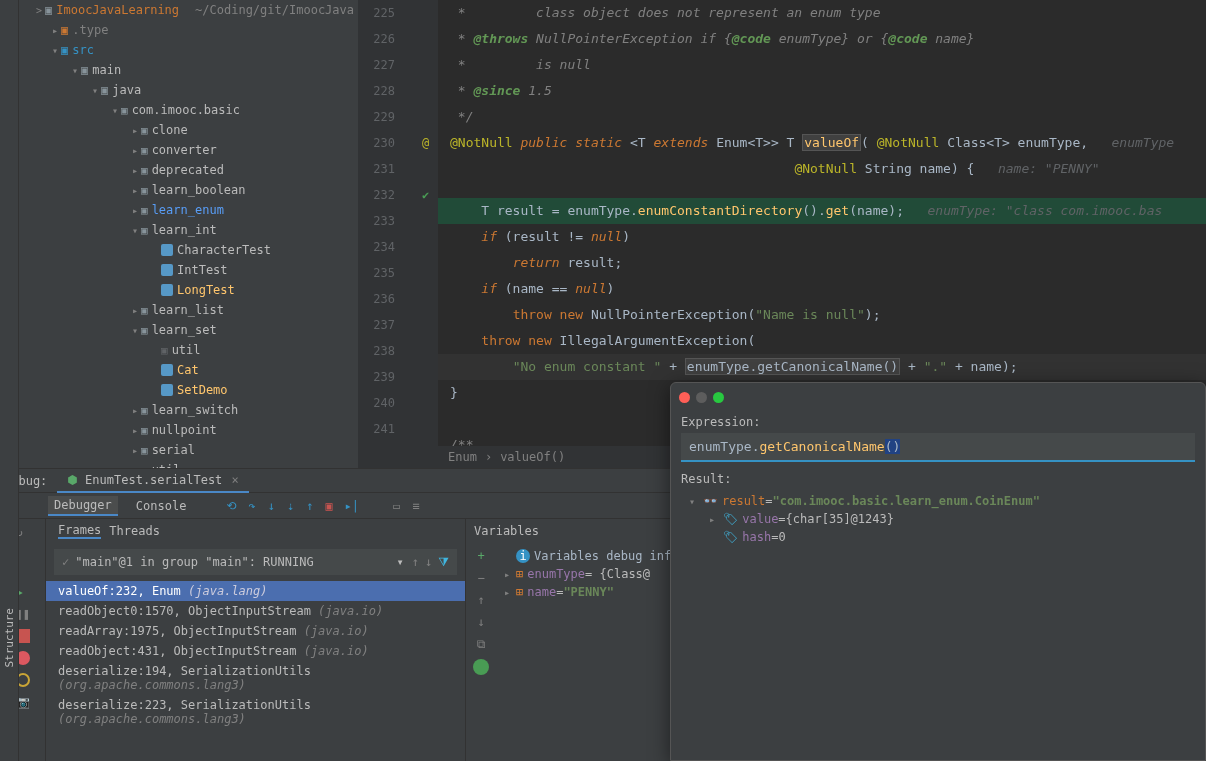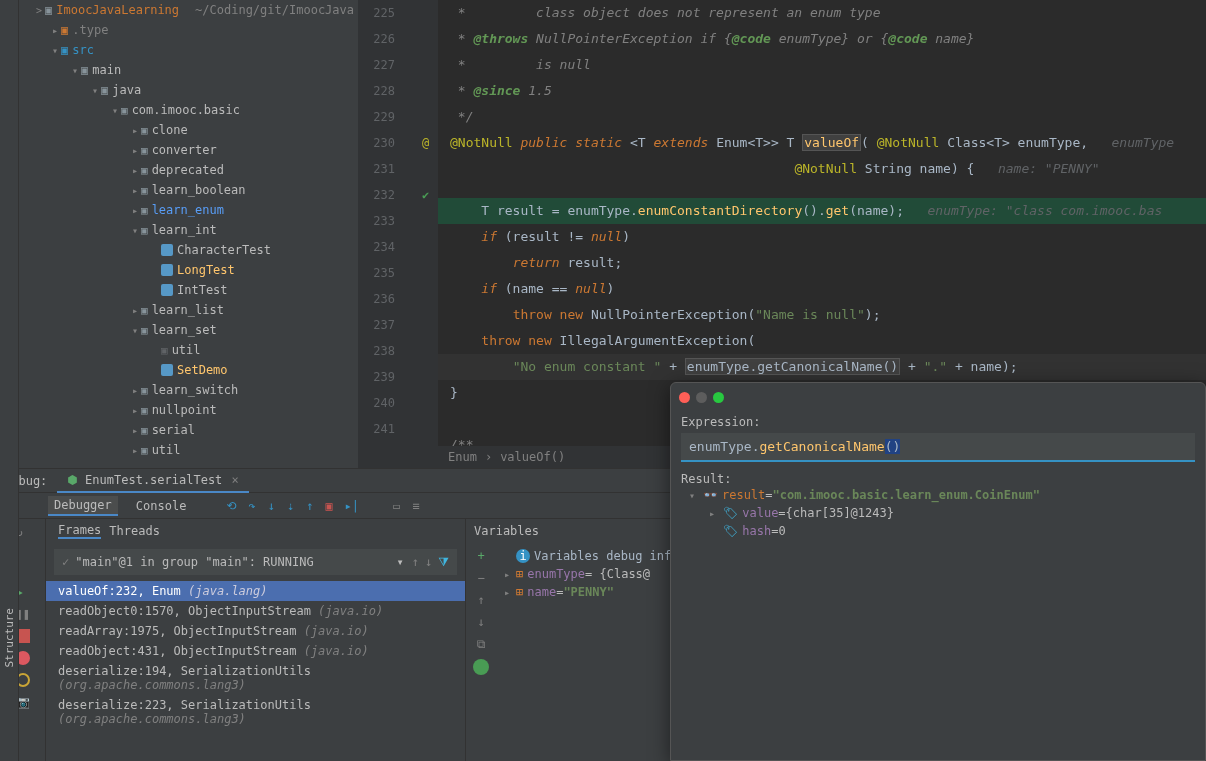--- a/index.html
+++ b/index.html
@@ -73,21 +73,21 @@
 .var-val { color: #bbbbbb; }
 .var-str { color: #6a8759; font-weight: bold; }
 
 .eval-popup { position: absolute; left: 670px; top: 382px; width: 536px; height: 379px; background: #3c3f41; border: 1px solid #555; border-radius: 6px 6px 0 0; box-shadow: 0 4px 20px rgba(0,0,0,0.5); }
 .eval-title { height: 28px; display: flex; align-items: center; padding: 0 8px; }
 .traffic { display: flex; gap: 6px; margin-right: 10px; }
 .traffic .dot { width: 11px; height: 11px; border-radius: 50%; }
 .eval-input-area { padding: 4px 10px 0 10px; }
 .eval-input { background: #45494a; border-bottom: 2px solid #3592c4; padding: 6px 8px; font-size: 13px; margin-top: 4px; }
 .eval-result { padding: 10px; }
-.eval-result-label { color: #bbbbbb; font-size: 12px; margin-bottom: 0; }
+.eval-result-label { color: #bbbbbb; font-size: 12px; margin-bottom: 6px; }
 .result-row { padding: 2px 0 2px 8px; font-size: 12px; display: flex; align-items: center; }
 .result-row .chev3 { width: 14px; color: #808080; font-size: 10px; }
 .r-name { color: #cc7832; }
 .r-name2 { color: #9876aa; }
 .r-val { color: #bbbbbb; }
 .r-str { color: #6a8759; font-weight: bold; }
 
 .left-bottom-gutter { position: absolute; left: 0; top: 468px; width: 19px; height: 293px; background: #3c3f41; border-right: 1px solid #323232; display: flex; flex-direction: column; align-items: center; gap: 10px; padding-top: 140px; }
 .vert-text { writing-mode: vertical-rl; transform: rotate(180deg); color: #bbbbbb; font-size: 11px; }
 </style>
@@ -162,41 +162,46 @@
           <span class="tree-label">learn_int</span>
         </div>
         <div class="tree-row" style="padding-left: 130px;">
           <span class="chev"></span>
           <span class="class-icon"></span>
           <span class="tree-label">CharacterTest</span>
         </div>
         <div class="tree-row" style="padding-left: 130px;">
           <span class="chev"></span>
           <span class="class-icon"></span>
+          <span class="tree-label">IntTest</span>
+        </div>
+        <div class="tree-row" style="padding-left: 130px;">
+          <span class="chev"></span>
+          <span class="class-icon"></span>
           <span class="tree-label hl2">LongTest</span>
-        </div>
-        <div class="tree-row" style="padding-left: 130px;">
-          <span class="chev"></span>
-          <span class="class-icon"></span>
-          <span class="tree-label">IntTest</span>
         </div>
         <div class="tree-row" style="padding-left: 110px;">
           <span class="chev">▸</span>
           <span class="pkg-icon">▣</span>
           <span class="tree-label">learn_list</span>
         </div>
         <div class="tree-row" style="padding-left: 110px;">
           <span class="chev">▾</span>
           <span class="pkg-icon">▣</span>
           <span class="tree-label">learn_set</span>
         </div>
         <div class="tree-row" style="padding-left: 130px;">
           <span class="chev"></span>
           <span class="pkg-icon" style="color:#606366">▣</span>
           <span class="tree-label">util</span>
+        </div>
+        <div class="tree-row" style="padding-left: 130px;">
+          <span class="chev"></span>
+          <span class="class-icon"></span>
+          <span class="tree-label hl2">Cat</span>
         </div>
         <div class="tree-row" style="padding-left: 130px;">
           <span class="chev"></span>
           <span class="class-icon"></span>
           <span class="tree-label hl2">SetDemo</span>
         </div>
         <div class="tree-row" style="padding-left: 110px;">
           <span class="chev">▸</span>
           <span class="pkg-icon">▣</span>
           <span class="tree-label">learn_switch</span>

